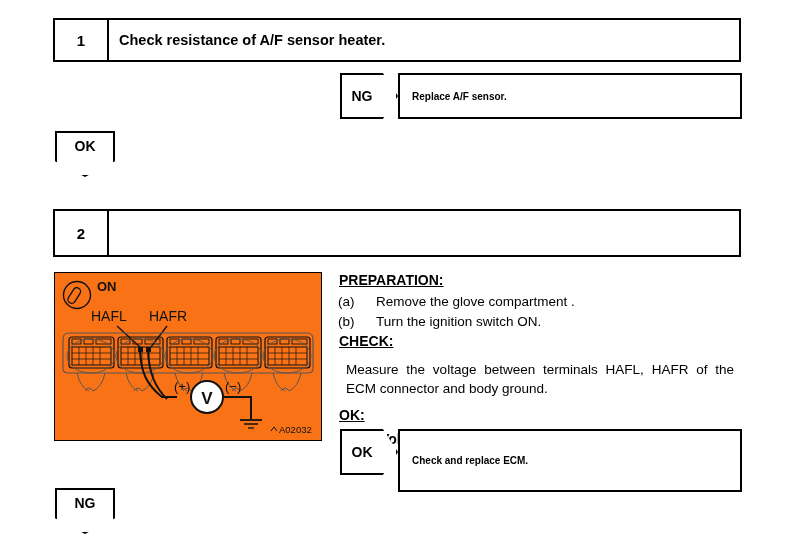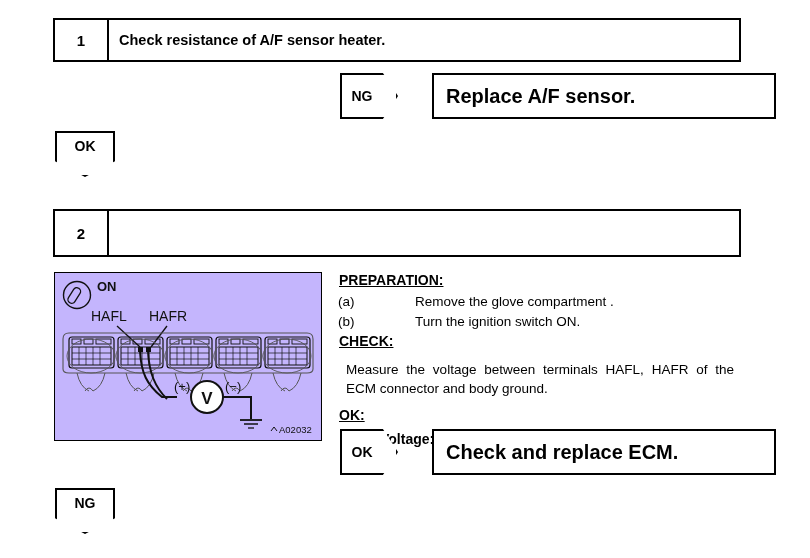--- a/index.html
+++ b/index.html
@@ -78,29 +78,28 @@
     font-size: 14px;
   }
   .result-box {
     border: 2px solid #000;
     background: #fff;
     box-sizing: border-box;
     display: flex;
     align-items: center;
     padding: 13px 12px;
     font-weight: bold;
-    font-size: 20px;
-    margin-left: 34px;
+    font-size: 10px;
   }
 
   #ng-row1 { left: 340px; top: 73px; }
   #ng-row1 .result-box { width: 344px; height: 46px; }
 
   #ok-row2 { left: 340px; top: 429px; }
-  #ok-row2 .result-box { width: 344px; height: 46px; }
+  #ok-row2 .result-box { width: 344px; height: 63px; }
 
   
   .flow-pent {
     position: absolute;
     width: 60px;
     height: 46px;
     box-sizing: border-box;
   }
   .flow-pent .pent-shape {
     position: absolute;
@@ -124,21 +123,21 @@
   #ng-flow { left: 55px; top: 488px; }
 
   
   #figure-panel {
     position: absolute;
     left: 54px;
     top: 272px;
     width: 268px;
     height: 169px;
     border: 1px solid #000;
-    background: #c4b5fd;
+    background: #f97316;
     box-sizing: border-box;
     overflow: hidden;
   }
   #figure-panel svg { display: block; }
 
   
   #instructions {
     position: absolute;
     left: 338px;
     top: 270px;
@@ -150,21 +149,21 @@
     font-weight: bold;
     text-decoration: underline;
     font-size: 14px;
     margin: 1px;
   }
   .prep-item {
     display: flex;
     margin: 1px 0 0 0;
   }
   .prep-item .mark { width: 38px; flex: 0 0 38px; }
-  .prep-item .txt { flex: 1; margin-left: 39px; }
+  .prep-item .txt { flex: 1; }
   .check-body {
     margin: 8px;
     text-align: justify;
     text-align-last: left;
   }
   .ok-value {
     font-weight: bold;
     font-size: 14px;
     margin: 4px 0 0 42px;
   }

